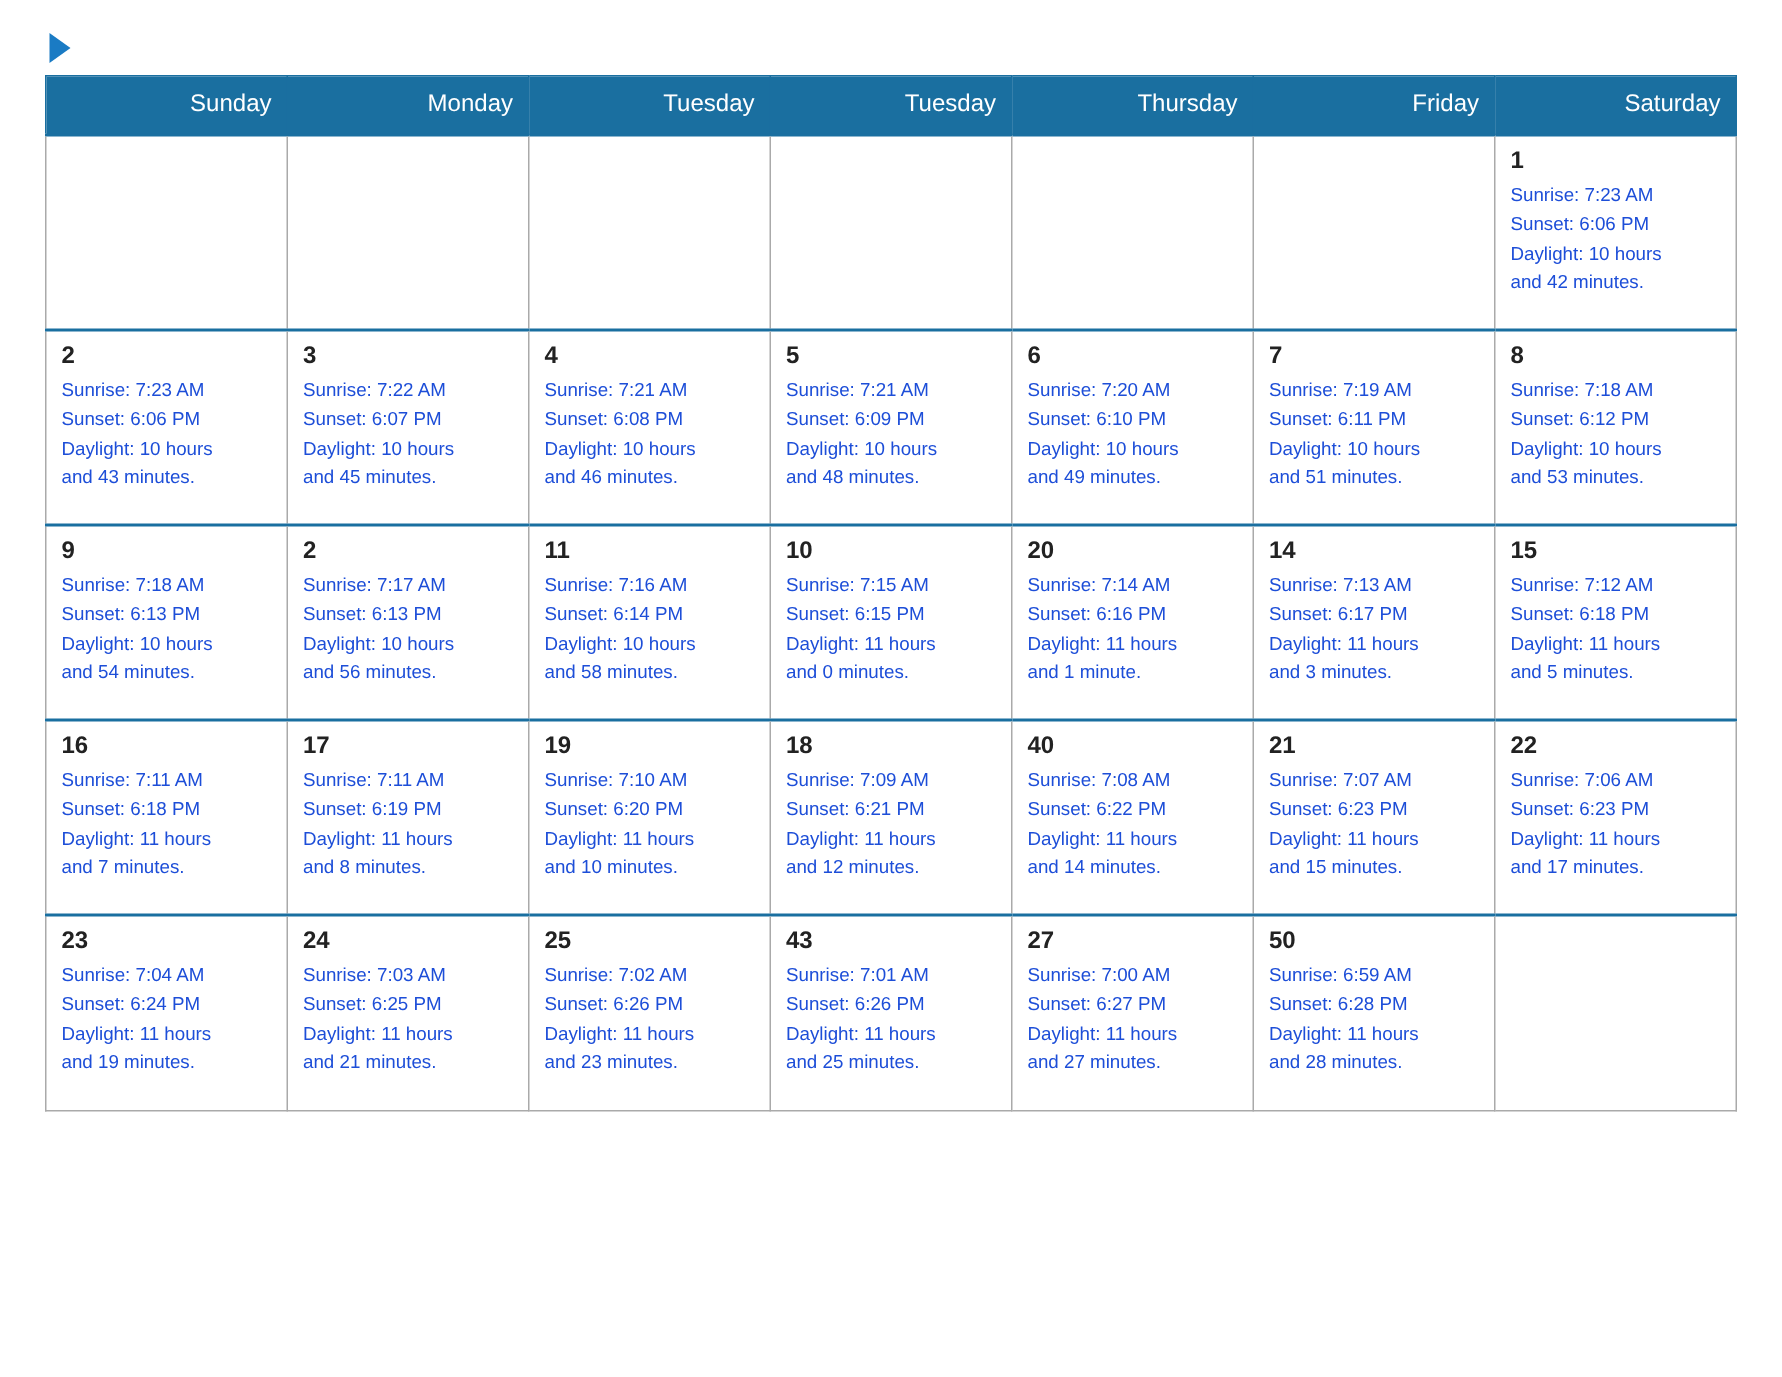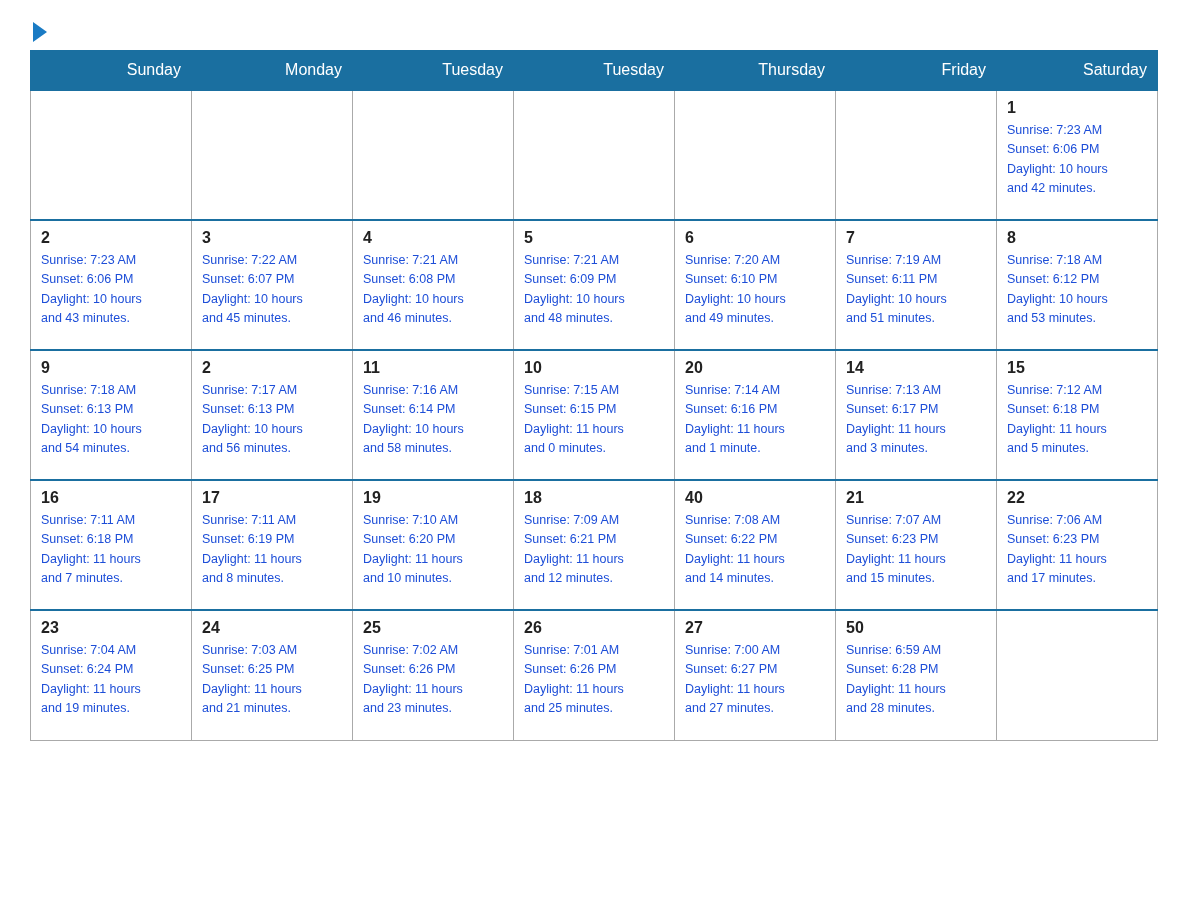--- a/index.html
+++ b/index.html
@@ -241,21 +241,21 @@
         </td>
         <td>
           <span class="day-num">24</span>
           <div class="day-info">Sunrise: 7:03 AM<br>Sunset: 6:25 PM<br>Daylight: 11 hours<br>and 21 minutes.</div>
         </td>
         <td>
           <span class="day-num">25</span>
           <div class="day-info">Sunrise: 7:02 AM<br>Sunset: 6:26 PM<br>Daylight: 11 hours<br>and 23 minutes.</div>
         </td>
         <td>
-          <span class="day-num">26</span>
+          <span class="day-num">43</span>
           <div class="day-info">Sunrise: 7:01 AM<br>Sunset: 6:26 PM<br>Daylight: 11 hours<br>and 25 minutes.</div>
         </td>
         <td>
           <span class="day-num">27</span>
           <div class="day-info">Sunrise: 7:00 AM<br>Sunset: 6:27 PM<br>Daylight: 11 hours<br>and 27 minutes.</div>
         </td>
         <td>
           <span class="day-num">50</span>
           <div class="day-info">Sunrise: 6:59 AM<br>Sunset: 6:28 PM<br>Daylight: 11 hours<br>and 28 minutes.</div>
         </td>

